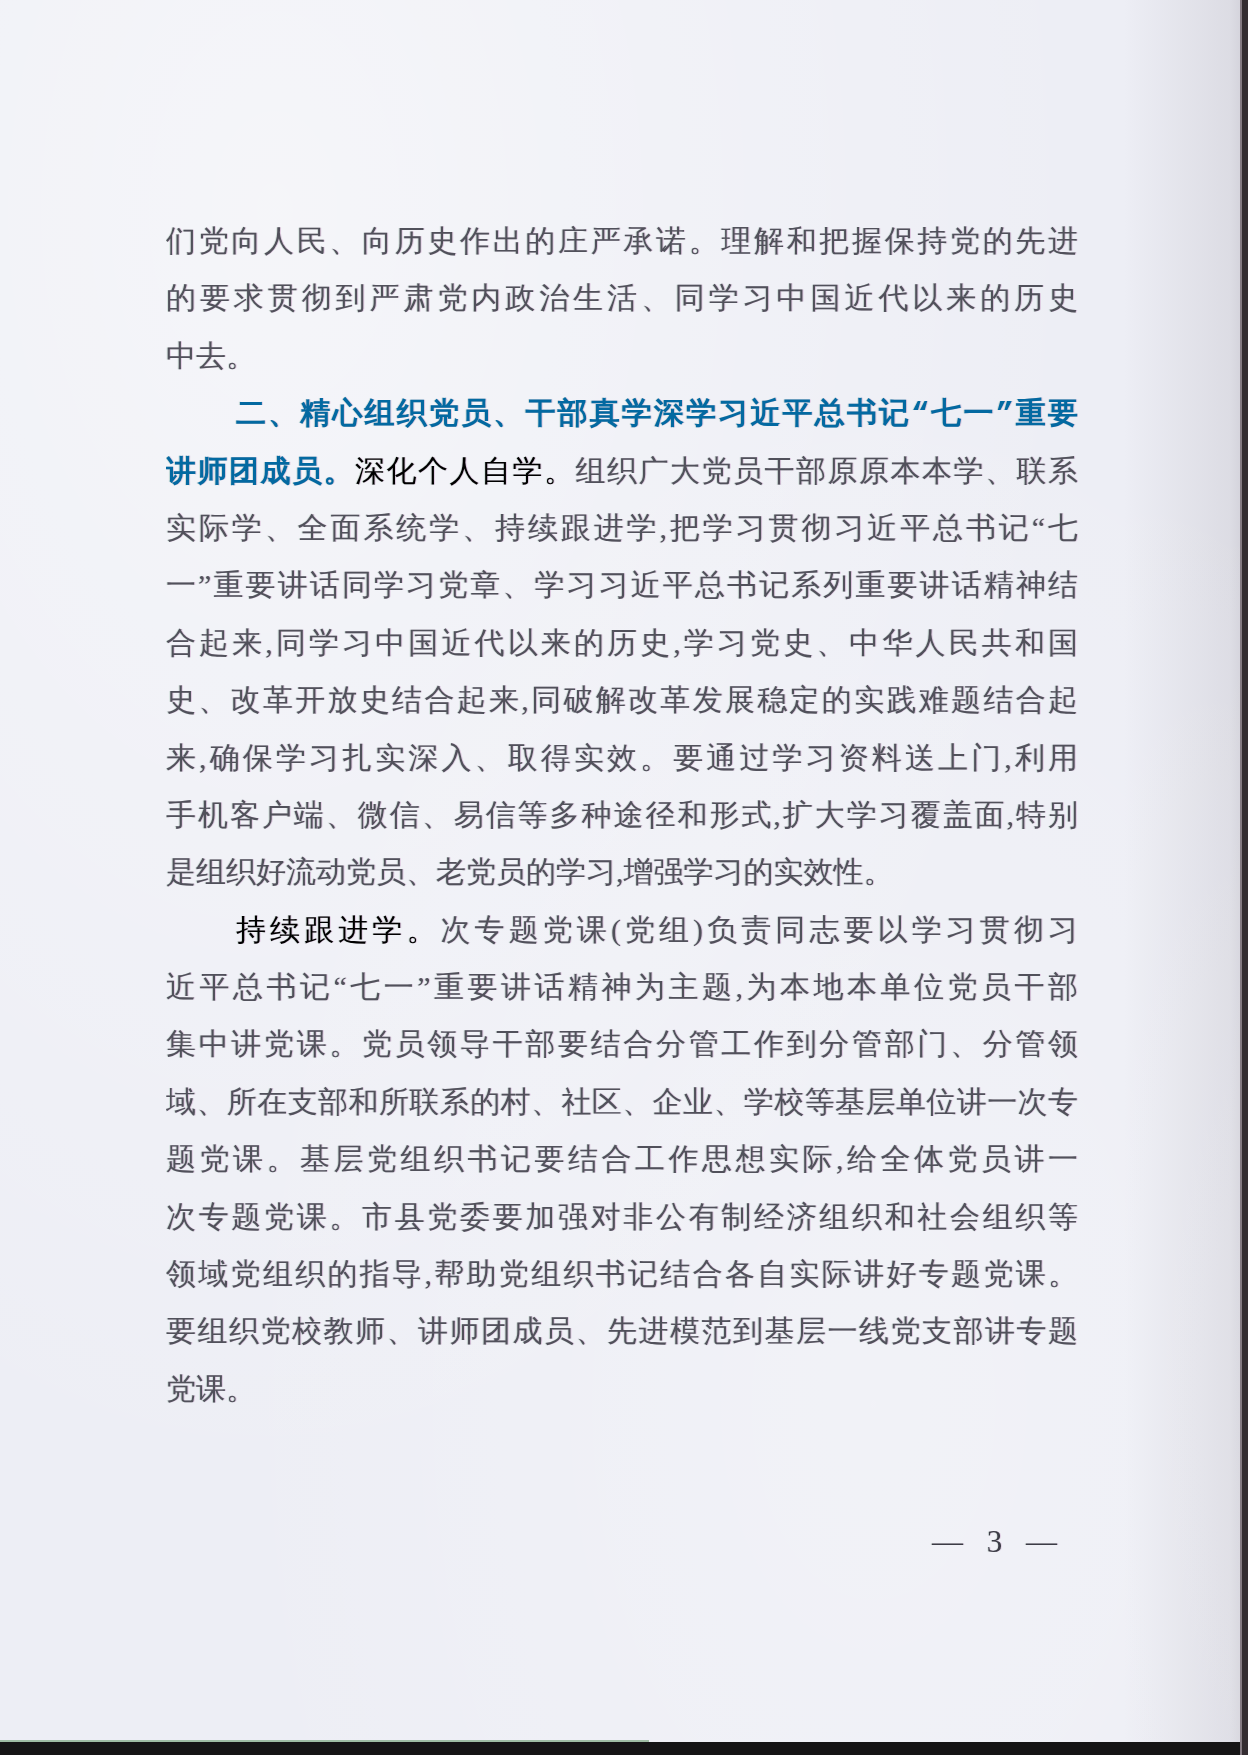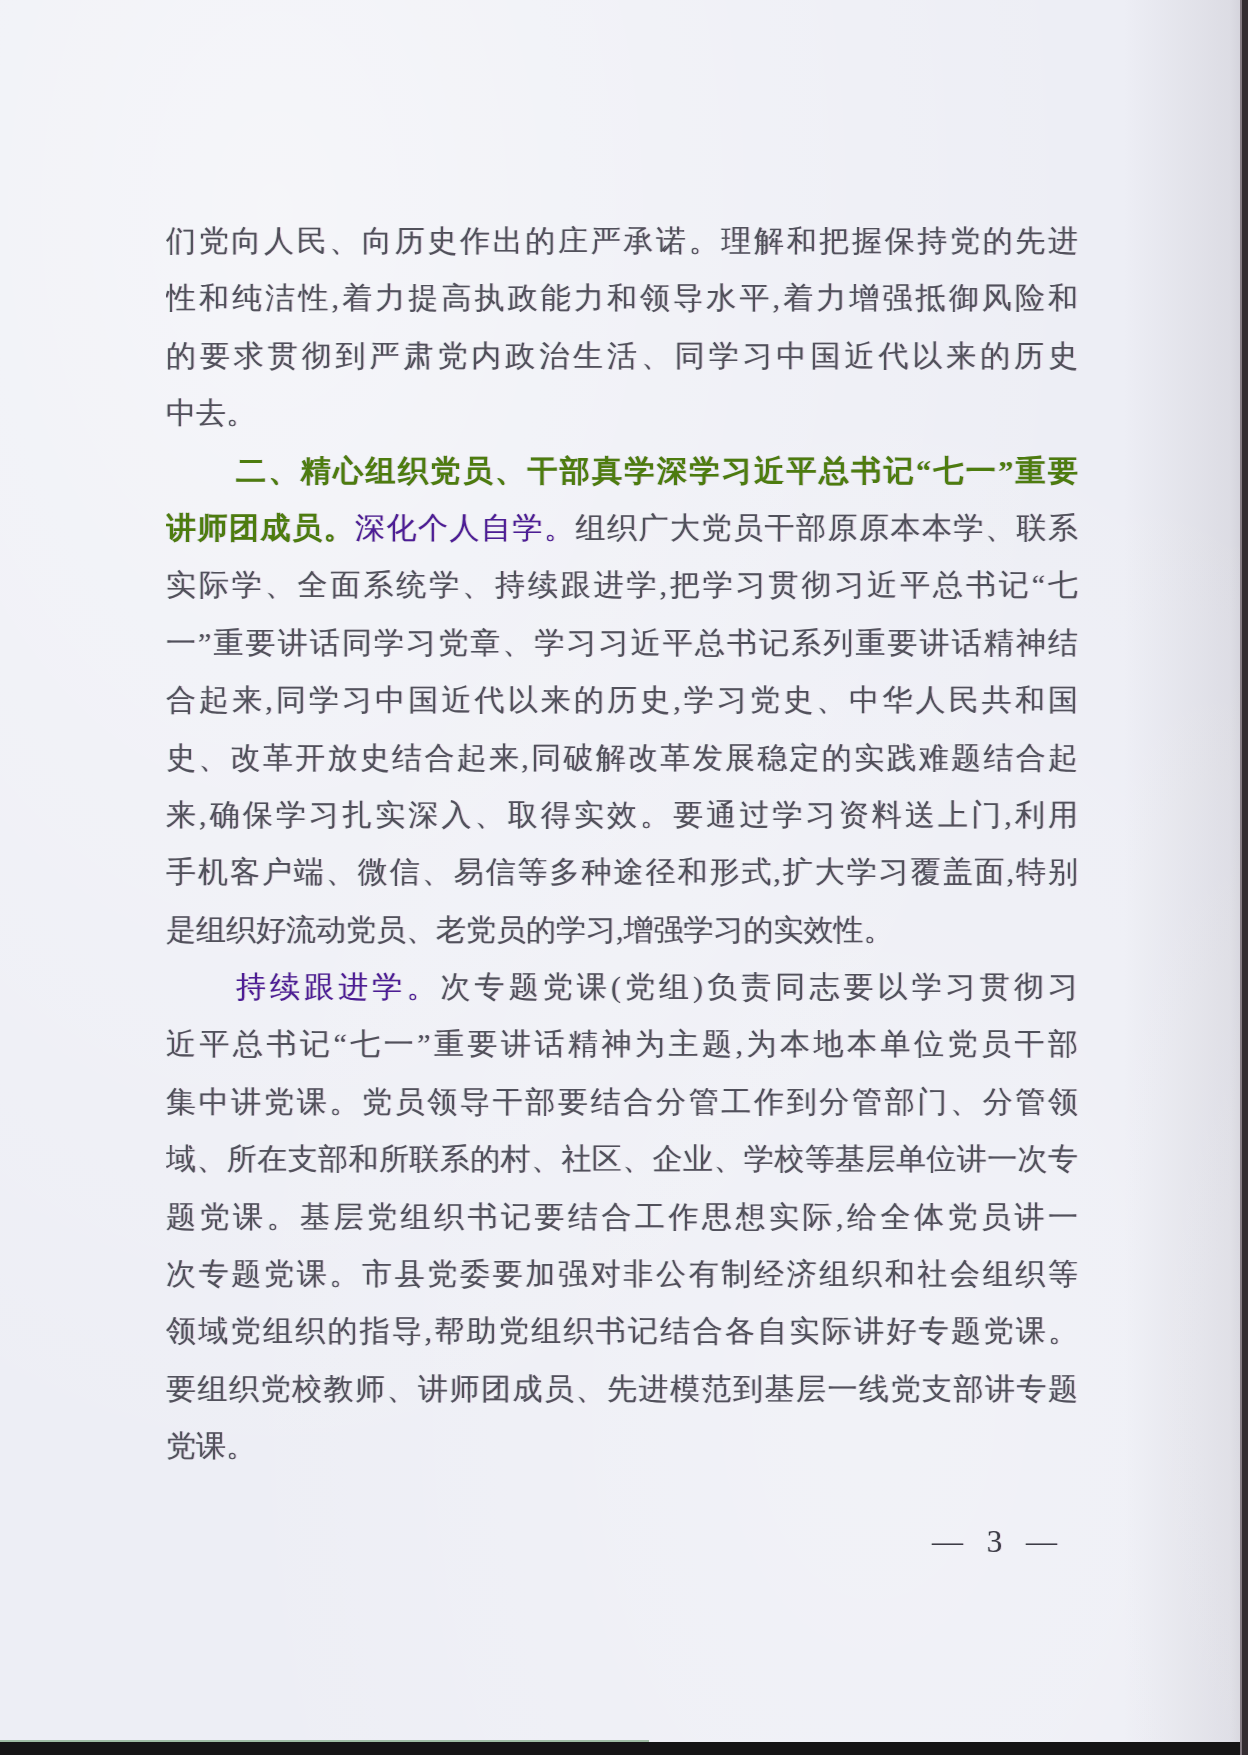--- a/index.html
+++ b/index.html
@@ -66,46 +66,45 @@
     text-align-last: justify;
   }
   .line.indent {
     text-indent: 70px;
   }
   .seg-song {
     color: #51515b;
     text-align: center;
   }
   .seg-bold {
-    font-family: Liberation Serif, serif;
+    font-family: Liberation Mono, monospace;
     font-weight: 700;
-    color: #4d7c0f;
+    color: #0369a1;
   }
   .seg-kai {
-    color: #4c1d95;
+    color: #000000;
     margin-top: 46px;
   }
 
   
   .page-number {
     position: absolute;
     left: 932px;
     top: 1524px;
     font-size: 31px;
     letter-spacing: 8px;
     color: #3c3c46;
     text-shadow: 1px 0 rgba(168,84,158,0.18), -1px 0 rgba(84,148,104,0.15);
   }
 </style>
 </head>
 <body>
 
 <div class="doc-text">
     <div class="line justify"><span class="seg-song">们党向人民、向历史作出的庄严承诺。理解和把握保持党的先进</span></div>
-    <div class="line justify"><span class="seg-song">性和纯洁性,着力提高执政能力和领导水平,着力增强抵御风险和</span></div>
     <div class="line justify"><span class="seg-song">的要求贯彻到严肃党内政治生活、同学习中国近代以来的历史</span></div>
     <div class="line"><span class="seg-song">中去。</span></div>
     <div class="line indent justify"><span class="seg-bold">二、精心组织党员、干部真学深学习近平总书记“七一”重要</span></div>
     <div class="line justify"><span class="seg-bold">讲师团成员。</span><span class="seg-kai">深化个人自学。</span><span class="seg-song">组织广大党员干部原原本本学、联系</span></div>
     <div class="line justify"><span class="seg-song">实际学、全面系统学、持续跟进学,把学习贯彻习近平总书记“七</span></div>
     <div class="line justify"><span class="seg-song">一”重要讲话同学习党章、学习习近平总书记系列重要讲话精神结</span></div>
     <div class="line justify"><span class="seg-song">合起来,同学习中国近代以来的历史,学习党史、中华人民共和国</span></div>
     <div class="line justify"><span class="seg-song">史、改革开放史结合起来,同破解改革发展稳定的实践难题结合起</span></div>
     <div class="line justify"><span class="seg-song">来,确保学习扎实深入、取得实效。要通过学习资料送上门,利用</span></div>
     <div class="line justify"><span class="seg-song">手机客户端、微信、易信等多种途径和形式,扩大学习覆盖面,特别</span></div>

